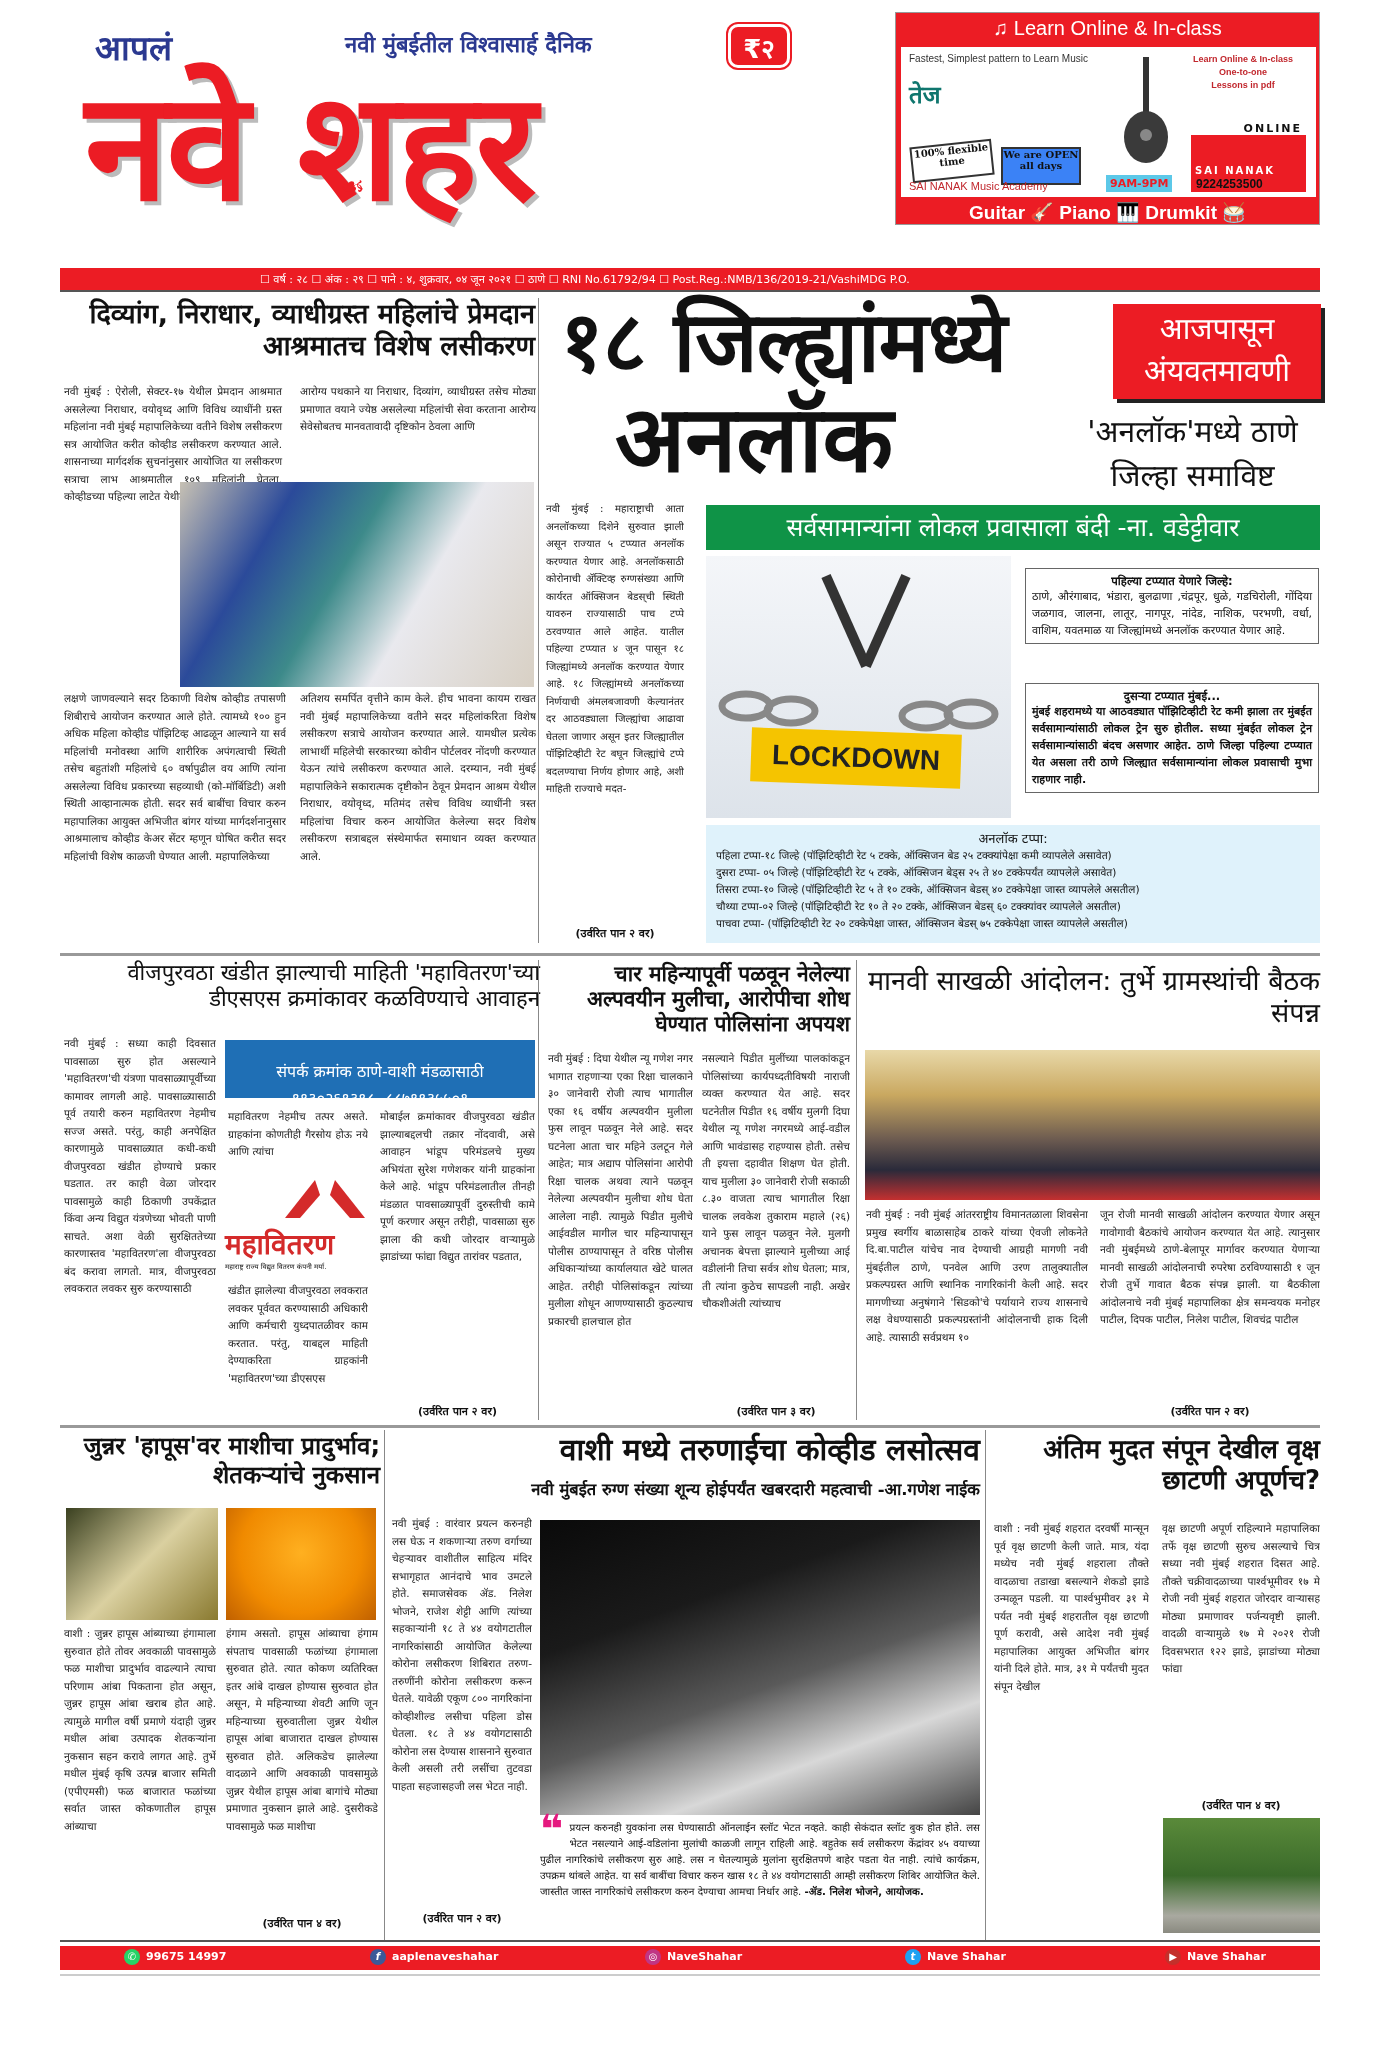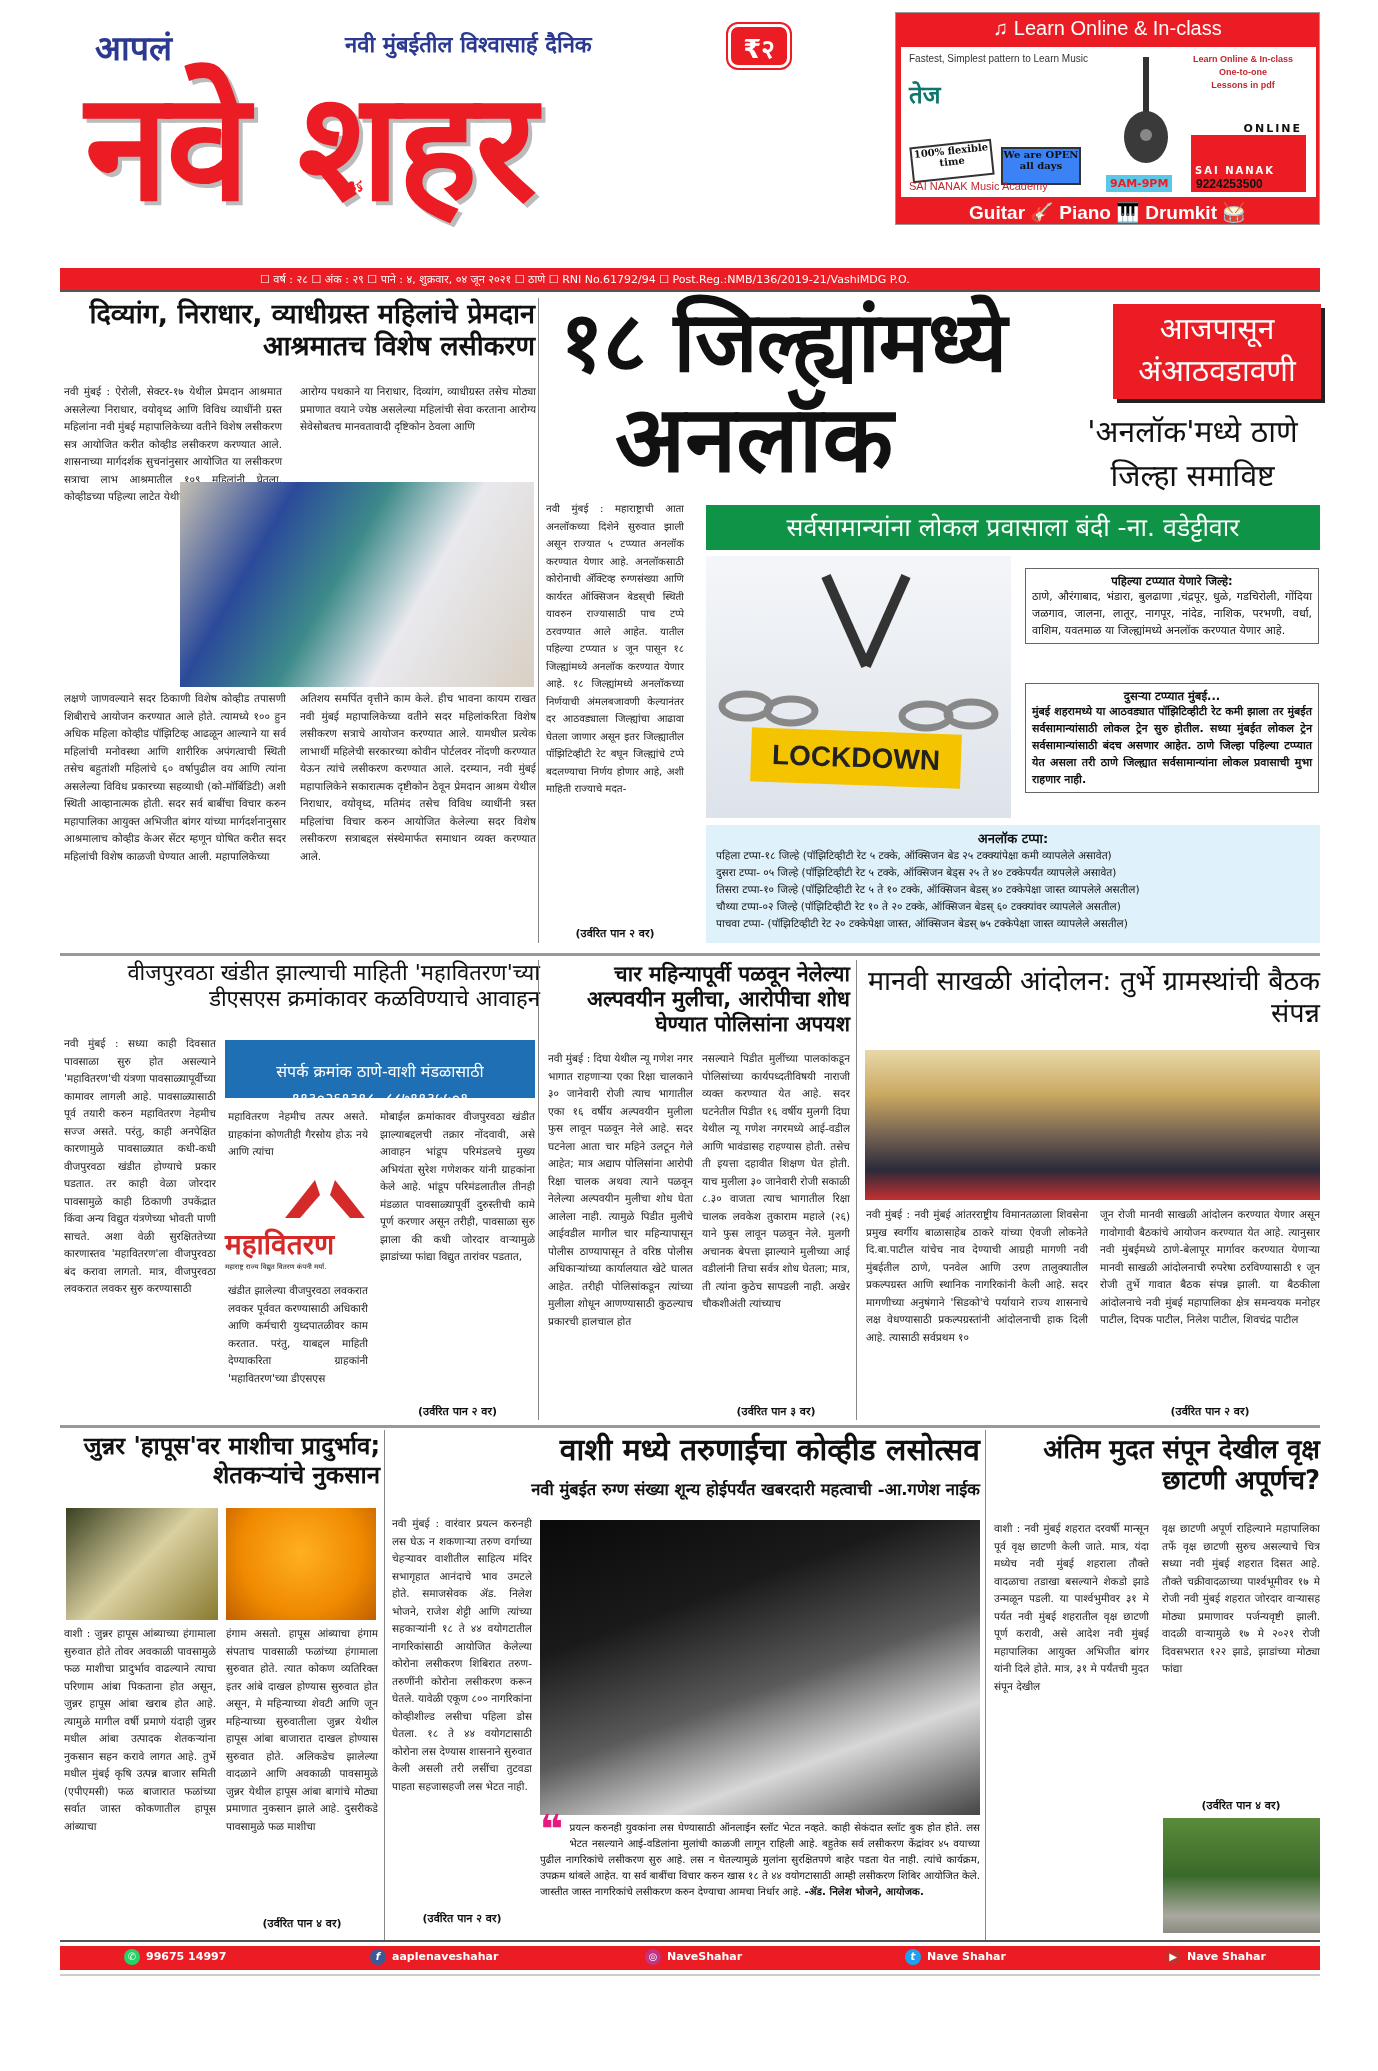--- a/index.html
+++ b/index.html
@@ -79,21 +79,21 @@
 <div class="abs body" style="left:64px;top:383px;width:218px"><span>नवी मुंबई : ऐरोली, सेक्टर-१७ येथील प्रेमदान आश्रमात असलेल्या निराधार, वयोवृध्द आणि विविध व्याधींनी ग्रस्त महिलांना नवी मुंबई महापालिकेच्या वतीने विशेष लसीकरण सत्र आयोजित करीत कोव्हीड लसीकरण करण्यात आले. शासनाच्या मार्गदर्शक सुचनांनुसार आयोजित या लसीकरण सत्राचा लाभ आश्रमातील १०९ महिलांनी घेतला. कोव्हीडच्या पहिल्या लाटेत येथील २ महिलांना तापाची</span></div>
 <div class="abs body" style="left:300px;top:383px;width:236px;height:90px;overflow:hidden">आरोग्य पथकाने या निराधार, दिव्यांग, व्याधीग्रस्त तसेच मोठ्या प्रमाणात वयाने ज्येष्ठ असलेल्या महिलांची सेवा करताना आरोग्य सेवेसोबतच मानवतावादी दृष्टिकोन ठेवला आणि</div>
 <div class="abs photo" style="left:180px;top:482px;width:354px;height:205px;background:linear-gradient(120deg,#c7c1b4 0%,#2b4a9a 25%,#3d8a8a 45%,#e9e9ee 65%,#d8d0c4 100%)"></div>
 <div class="abs body" style="left:64px;top:690px;width:222px;height:245px;overflow:hidden">लक्षणे जाणवल्याने सदर ठिकाणी विशेष कोव्हीड तपासणी शिबीराचे आयोजन करण्यात आले होते. त्यामध्ये १०० हुन अधिक महिला कोव्हीड पॉझिटिव्ह आढळून आल्याने या सर्व महिलांची मनोवस्था आणि शारीरिक अपंगत्वाची स्थिती तसेच बहुतांशी महिलांचे ६० वर्षापुढील वय आणि त्यांना असलेल्या विविध प्रकारच्या सहव्याधी (को-मॉर्बिडिटी) अशी स्थिती आव्हानात्मक होती. सदर सर्व बाबींचा विचार करुन महापालिका आयुक्त अभिजीत बांगर यांच्या मार्गदर्शनानुसार आश्रमालाच कोव्हीड केअर सेंटर म्हणून घोषित करीत सदर महिलांची विशेष काळजी घेण्यात आली. महापालिकेच्या</div>
 <div class="abs body" style="left:300px;top:690px;width:236px;height:245px;overflow:hidden">अतिशय समर्पित वृत्तीने काम केले. हीच भावना कायम राखत नवी मुंबई महापालिकेच्या वतीने सदर महिलांकरिता विशेष लसीकरण सत्राचे आयोजन करण्यात आले. यामधील प्रत्येक लाभार्थी महिलेची सरकारच्या कोवीन पोर्टलवर नोंदणी करण्यात येऊन त्यांचे लसीकरण करण्यात आले. दरम्यान, नवी मुंबई महापालिकेने सकारात्मक दृष्टीकोन ठेवून प्रेमदान आश्रम येथील निराधार, वयोवृध्द, मतिमंद तसेच विविध व्याधींनी त्रस्त महिलांचा विचार करुन आयोजित केलेल्या सदर विशेष लसीकरण सत्राबद्दल संस्थेमार्फत समाधान व्यक्त करण्यात आले.</div>
 
 <div class="abs vrule" style="left:538px;top:298px;height:645px"></div>
 
 <div class="abs" style="left:560px;top:296px;font-size:84px;font-weight:bold;line-height:92px;letter-spacing:-1px">१८ जिल्ह्यांमध्ये</div>
 <div class="abs" style="left:615px;top:390px;font-size:92px;font-weight:bold;line-height:100px">अनलॉक</div>
-<div class="abs" style="left:1113px;top:304px;width:208px;height:95px;background:#ec1c24;color:#fff;font-size:30px;text-align:center;line-height:42px;padding-top:4px;box-shadow:4px 4px 0 #222">आजपासून अंआठवडावणी</div>
+<div class="abs" style="left:1113px;top:304px;width:208px;height:95px;background:#ec1c24;color:#fff;font-size:30px;text-align:center;line-height:42px;padding-top:4px;box-shadow:4px 4px 0 #222">आजपासून अंयवतमावणी</div>
 <div class="abs" style="left:1065px;top:410px;width:255px;font-size:30px;text-align:center;line-height:44px">'अनलॉक'मध्ये ठाणे जिल्हा समाविष्ट</div>
 
 <div class="abs body" style="left:546px;top:500px;width:138px;font-size:10.2px;line-height:17.5px">नवी मुंबई : महाराष्ट्राची आता अनलॉकच्या दिशेने सुरुवात झाली असून राज्यात ५ टप्प्यात अनलॉक करण्यात येणार आहे. अनलॉकसाठी कोरोनाची ॲक्टिव्ह रुग्णसंख्या आणि कार्यरत ऑक्सिजन बेडस्‌ची स्थिती यावरुन राज्यासाठी पाच टप्पे ठरवण्यात आले आहेत. यातील पहिल्या टप्प्यात ४ जून पासून १८ जिल्ह्यांमध्ये अनलॉक करण्यात येणार आहे. १८ जिल्ह्यांमध्ये अनलॉकच्या निर्णयाची अंमलबजावणी केल्यानंतर दर आठवड्याला जिल्ह्यांचा आढावा घेतला जाणार असून इतर जिल्ह्यातील पॉझिटिव्हीटी रेट बघून जिल्ह्यांचे टप्पे बदलण्याचा निर्णय होणार आहे, अशी माहिती राज्याचे मदत-</div>
 <div class="abs cont" style="left:546px;top:925px;width:138px">(उर्वरित पान २ वर)</div>
 
 <div class="abs" style="left:706px;top:505px;width:614px;height:45px;background:#0f9347;color:#fff;font-size:25px;line-height:45px;text-align:center;white-space:nowrap;overflow:hidden">सर्वसामान्यांना लोकल प्रवासाला बंदी -ना. वडेट्टीवार</div>
 
 <div class="abs" style="left:706px;top:556px;width:305px;height:262px;background:linear-gradient(180deg,#f4f6f9,#dde3ea);overflow:hidden">
   <svg width="305" height="262">
       <g stroke="#888" stroke-width="7" fill="none">
@@ -111,21 +111,21 @@
 <div class="abs" style="left:1025px;top:568px;width:294px;border:1px solid #666;padding:4px 6px">
   <div style="font-size:11.5px;text-align:center;font-weight:bold">पहिल्या टप्प्यात येणारे जिल्हे:</div>
   <div style="font-size:11px;line-height:17px;font-weight:normal;text-align:justify">ठाणे, औरंगाबाद, भंडारा, बुलढाणा ,चंद्रपूर, धुळे, गडचिरोली, गोंदिया जळगाव, जालना, लातूर, नागपूर, नांदेड, नाशिक, परभणी, वर्धा, वाशिम, यवतमाळ या जिल्ह्यांमध्ये अनलॉक करण्यात येणार आहे.</div>
 </div>
 <div class="abs" style="left:1025px;top:683px;width:294px;border:1px solid #666;padding:4px 6px">
   <div style="font-size:11.5px;text-align:center;font-weight:bold">दुसऱ्या टप्प्यात मुंबई...</div>
   <div style="font-size:11px;line-height:17px;font-weight:bold;text-align:justify">मुंबई शहरामध्ये या आठवड्यात पॉझिटिव्हीटी रेट कमी झाला तर मुंबईत सर्वसामान्यांसाठी लोकल ट्रेन सुरु होतील. सध्या मुंबईत लोकल ट्रेन सर्वसामान्यांसाठी बंदच असणार आहेत. ठाणे जिल्हा पहिल्या टप्प्यात येत असला तरी ठाणे जिल्ह्यात सर्वसामान्यांना लोकल प्रवासाची मुभा राहणार नाही.</div>
 </div>
 
 <div class="abs" style="left:706px;top:825px;width:614px;height:118px;background:#dff2fb;padding:4px 10px">
-  <div style="font-size:13px;font-weight:bold;text-align:center">अनलॉक टप्पा:</div>
+  <div style="font-size:13px;font-weight:normal;text-align:center">अनलॉक टप्पा:</div>
   <div style="font-size:10.5px;line-height:17px;white-space:nowrap;overflow:hidden">पहिला टप्पा-१८ जिल्हे (पॉझिटिव्हीटी रेट ५ टक्के, ऑक्सिजन बेड २५ टक्क्यांपेक्षा कमी व्यापलेले असावेत)</div>
   <div style="font-size:10.5px;line-height:17px;white-space:nowrap;overflow:hidden">दुसरा टप्पा- ०५ जिल्हे (पॉझिटिव्हीटी रेट ५ टक्के, ऑक्सिजन बेड्स २५ ते ४० टक्केपर्यंत व्यापलेले असावेत)</div>
   <div style="font-size:10.5px;line-height:17px;white-space:nowrap;overflow:hidden">तिसरा टप्पा-१० जिल्हे (पॉझिटिव्हीटी रेट ५ ते १० टक्के, ऑक्सिजन बेडस्‌ ४० टक्केपेक्षा जास्त व्यापलेले असतील)</div>
   <div style="font-size:10.5px;line-height:17px;white-space:nowrap;overflow:hidden">चौथ्या टप्पा-०२ जिल्हे (पॉझिटिव्हीटी रेट १० ते २० टक्के, ऑक्सिजन बेडस्‌ ६० टक्क्यांवर व्यापलेले असतील)</div>
   <div style="font-size:10.5px;line-height:17px;white-space:nowrap;overflow:hidden">पाचवा टप्पा- (पॉझिटिव्हीटी रेट २० टक्केपेक्षा जास्त, ऑक्सिजन बेडस्‌ ७५ टक्केपेक्षा जास्त व्यापलेले असतील)</div>
 </div>
 
 <div class="abs rule" style="left:60px;top:953px;width:1260px;height:3px;background:#999"></div>
 
 <div class="abs hd" style="left:60px;top:960px;width:480px;font-size:22px;font-weight:normal">वीजपुरवठा खंडीत झाल्याची माहिती 'महावितरण'च्या डीएसएस क्रमांकावर कळविण्याचे आवाहन</div>

